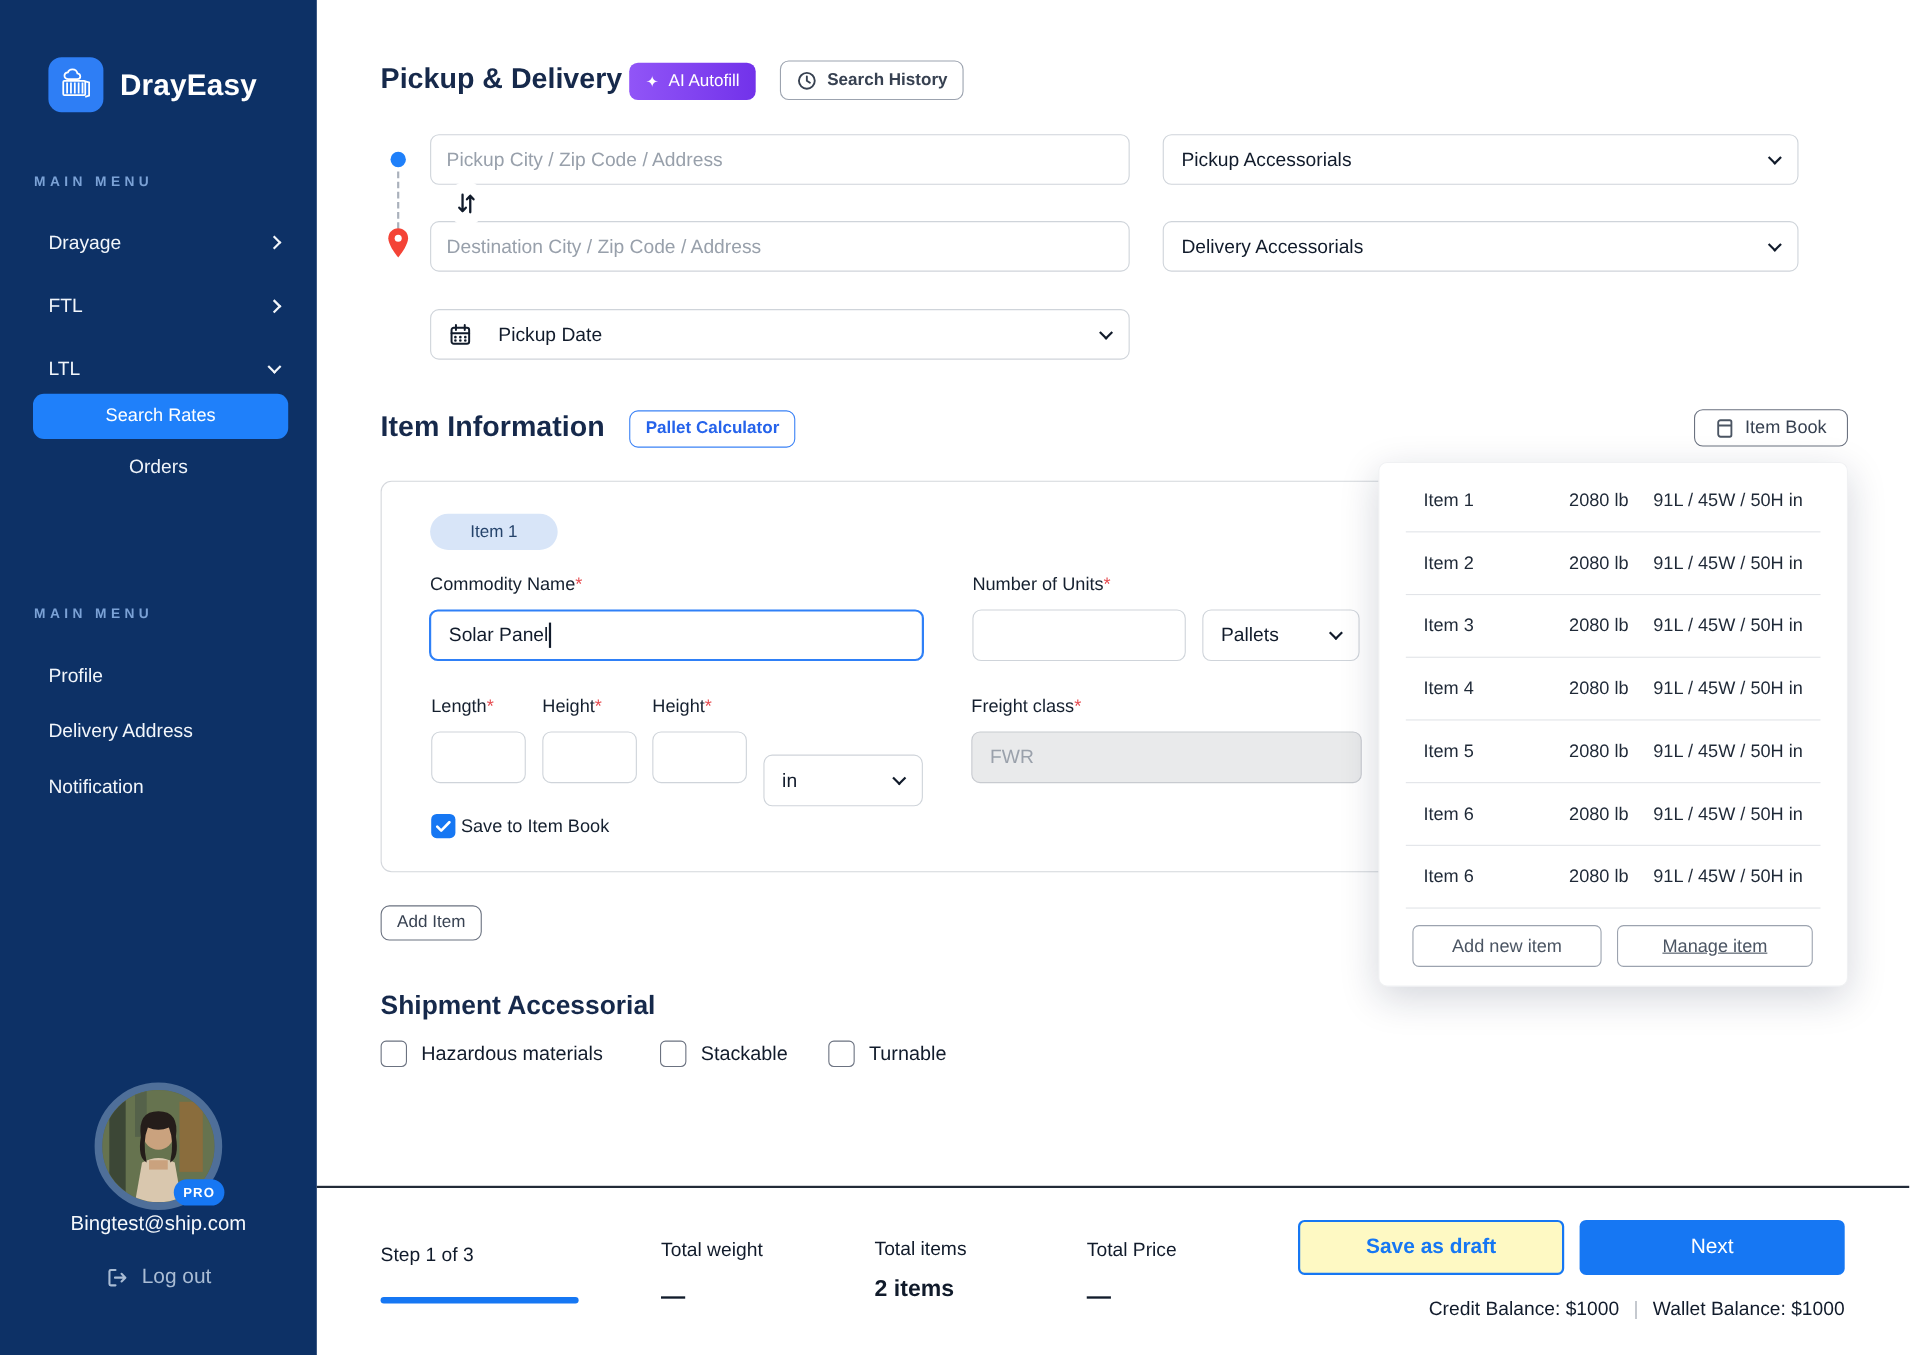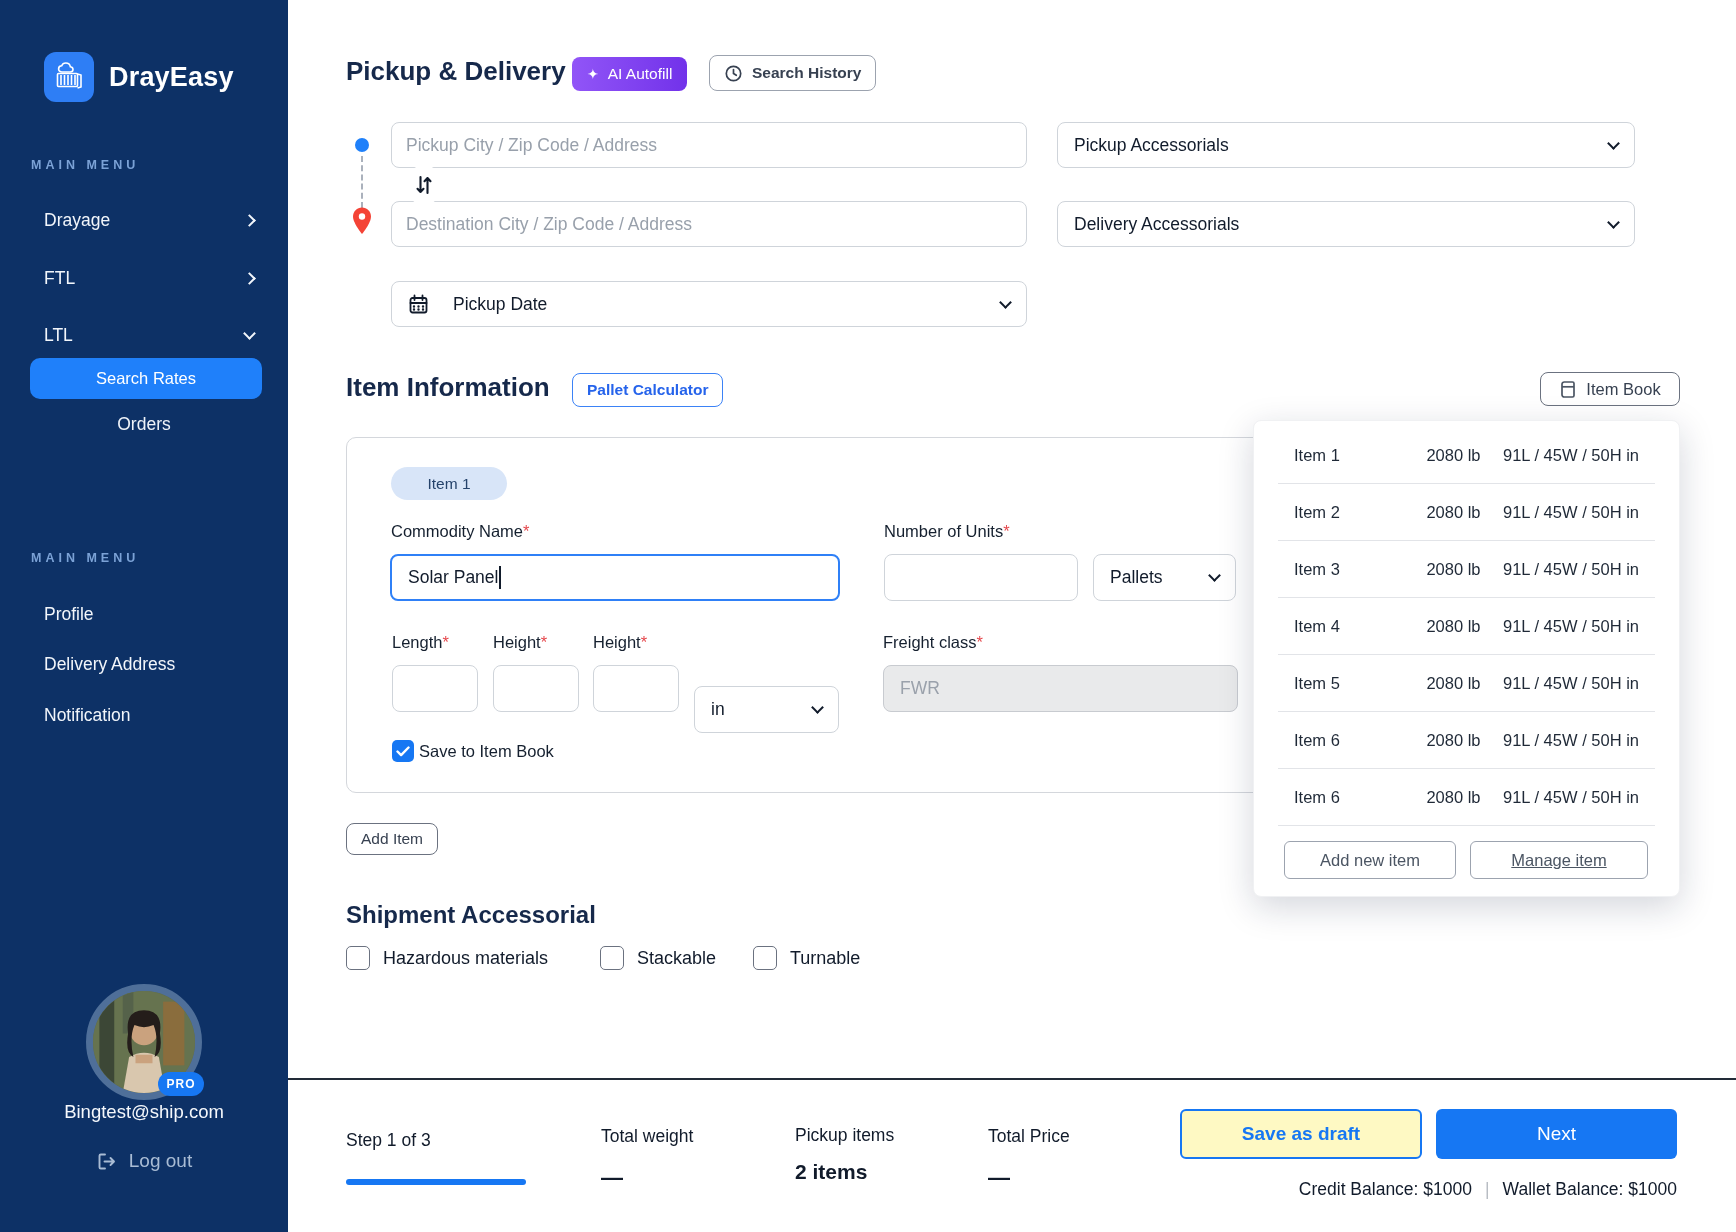--- a/index.html
+++ b/index.html
@@ -333,21 +333,21 @@
   </div>
 
   <div class="footer-divider"></div>
 
   <div class="abs foot-lbl" style="left:346px; top:1130px;">Step 1 of 3</div>
   <div class="abs" style="left:346px; top:1179px; width:180px; height:6px; border-radius:3px; background:#1677f3;"></div>
 
   <div class="abs foot-lbl" style="left:601px; top:1126px;">Total weight</div>
   <div class="abs dash" style="left:601px; top:1165px;">—</div>
 
-  <div class="abs foot-lbl" style="left:795px; top:1125px;">Pickup items</div>
+  <div class="abs foot-lbl" style="left:795px; top:1125px;">Total items</div>
   <div class="abs" style="left:795px; top:1160px; font-size:21px; font-weight:bold; color:#111b2b;">2 items</div>
 
   <div class="abs foot-lbl" style="left:988px; top:1126px;">Total Price</div>
   <div class="abs dash" style="left:988px; top:1165px;">—</div>
 
   <div class="btn-save">
     <span>Save as draft</span>
   </div>
   <div class="btn-next">
     <span>Next</span>

